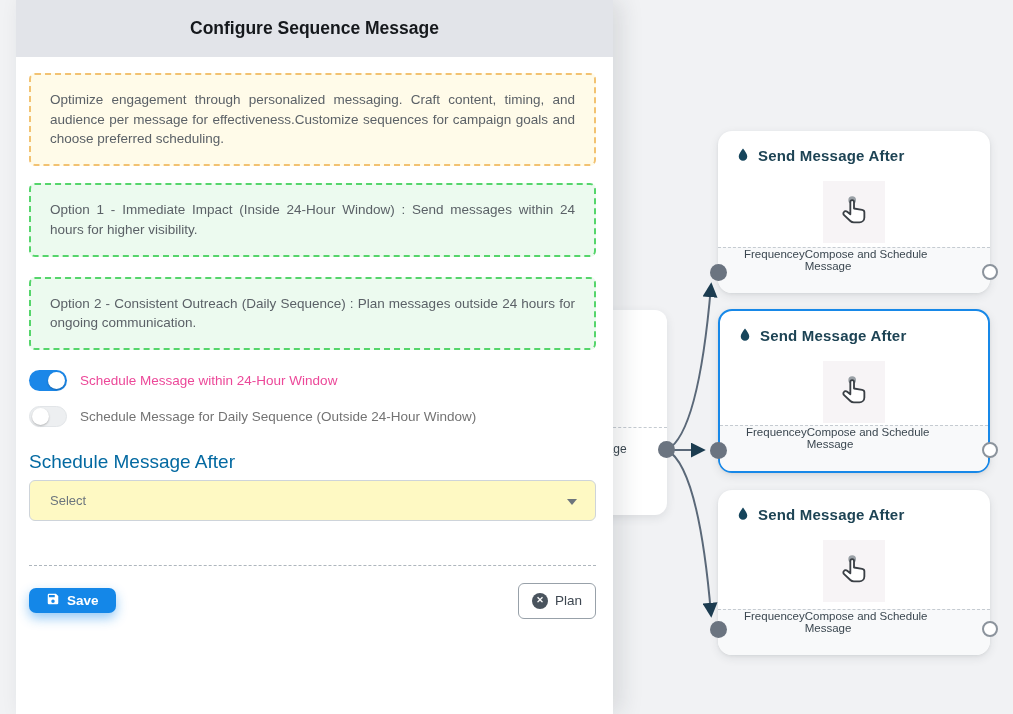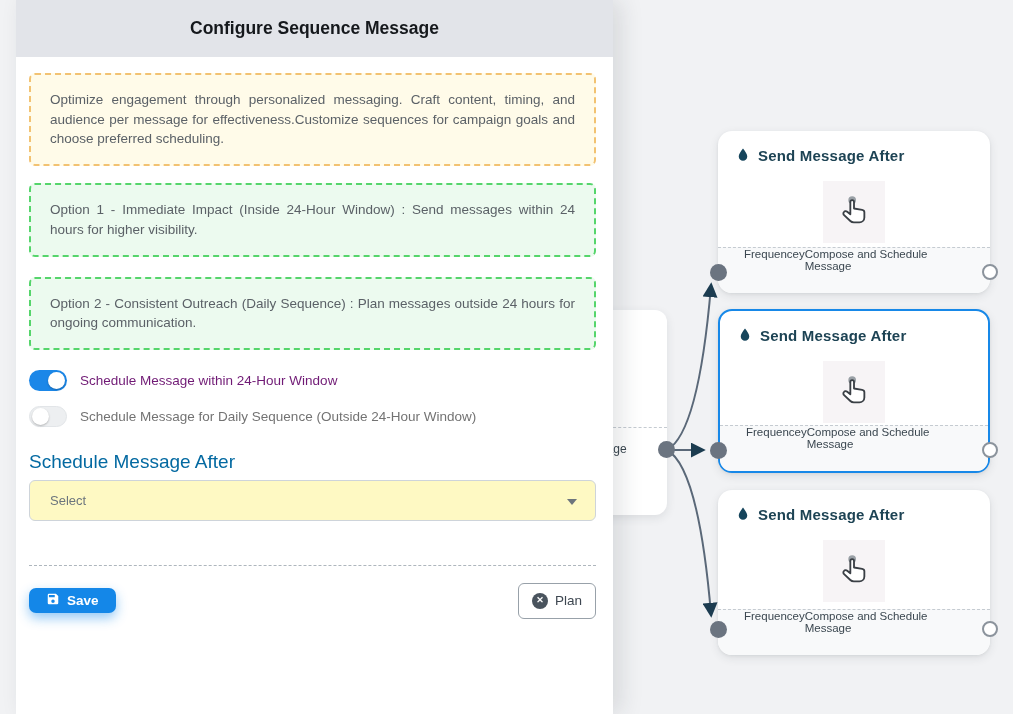--- a/index.html
+++ b/index.html
@@ -73,21 +73,21 @@
   .toggle-row:first-of-type { margin-top:18px; }
   .switch { width:38px; height:21px; border-radius:11px; position:relative; cursor:pointer; flex:0 0 auto; }
   .switch.on  { background:#1b87e8; }
   .switch.off { background:#edeff1; border:1px solid #e2e5e8; }
   .knob {
     position:absolute; top:2px; width:17px; height:17px; border-radius:50%;
     background:#ffffff; box-shadow:0 1px 2px rgba(0,0,0,.25);
   }
   .switch.on  .knob { right:2px; }
   .switch.off .knob { left:2px; top:1px; }
-  .toggle-label-on  { font-size:13.5px; color:#701a75; }
+  .toggle-label-on  { font-size:13.5px; color:#ec4899; }
   .toggle-label-off { font-size:13.5px; color:#737373; }
 
   .field-label { margin-top:24px; font-size:19px; color:#0369a1; }
   .select-box {
     margin-top:7px; height:41px; border:1px solid #ced4da; border-radius:6px;
     display:flex; align-items:center; padding:0 20px; position:relative;
     font-size:13px; color:#6c757d; cursor:pointer; background:#fef9c3;
   }
   .caret-down {
     position:absolute; right:18px; top:18px; width:0; height:0;

